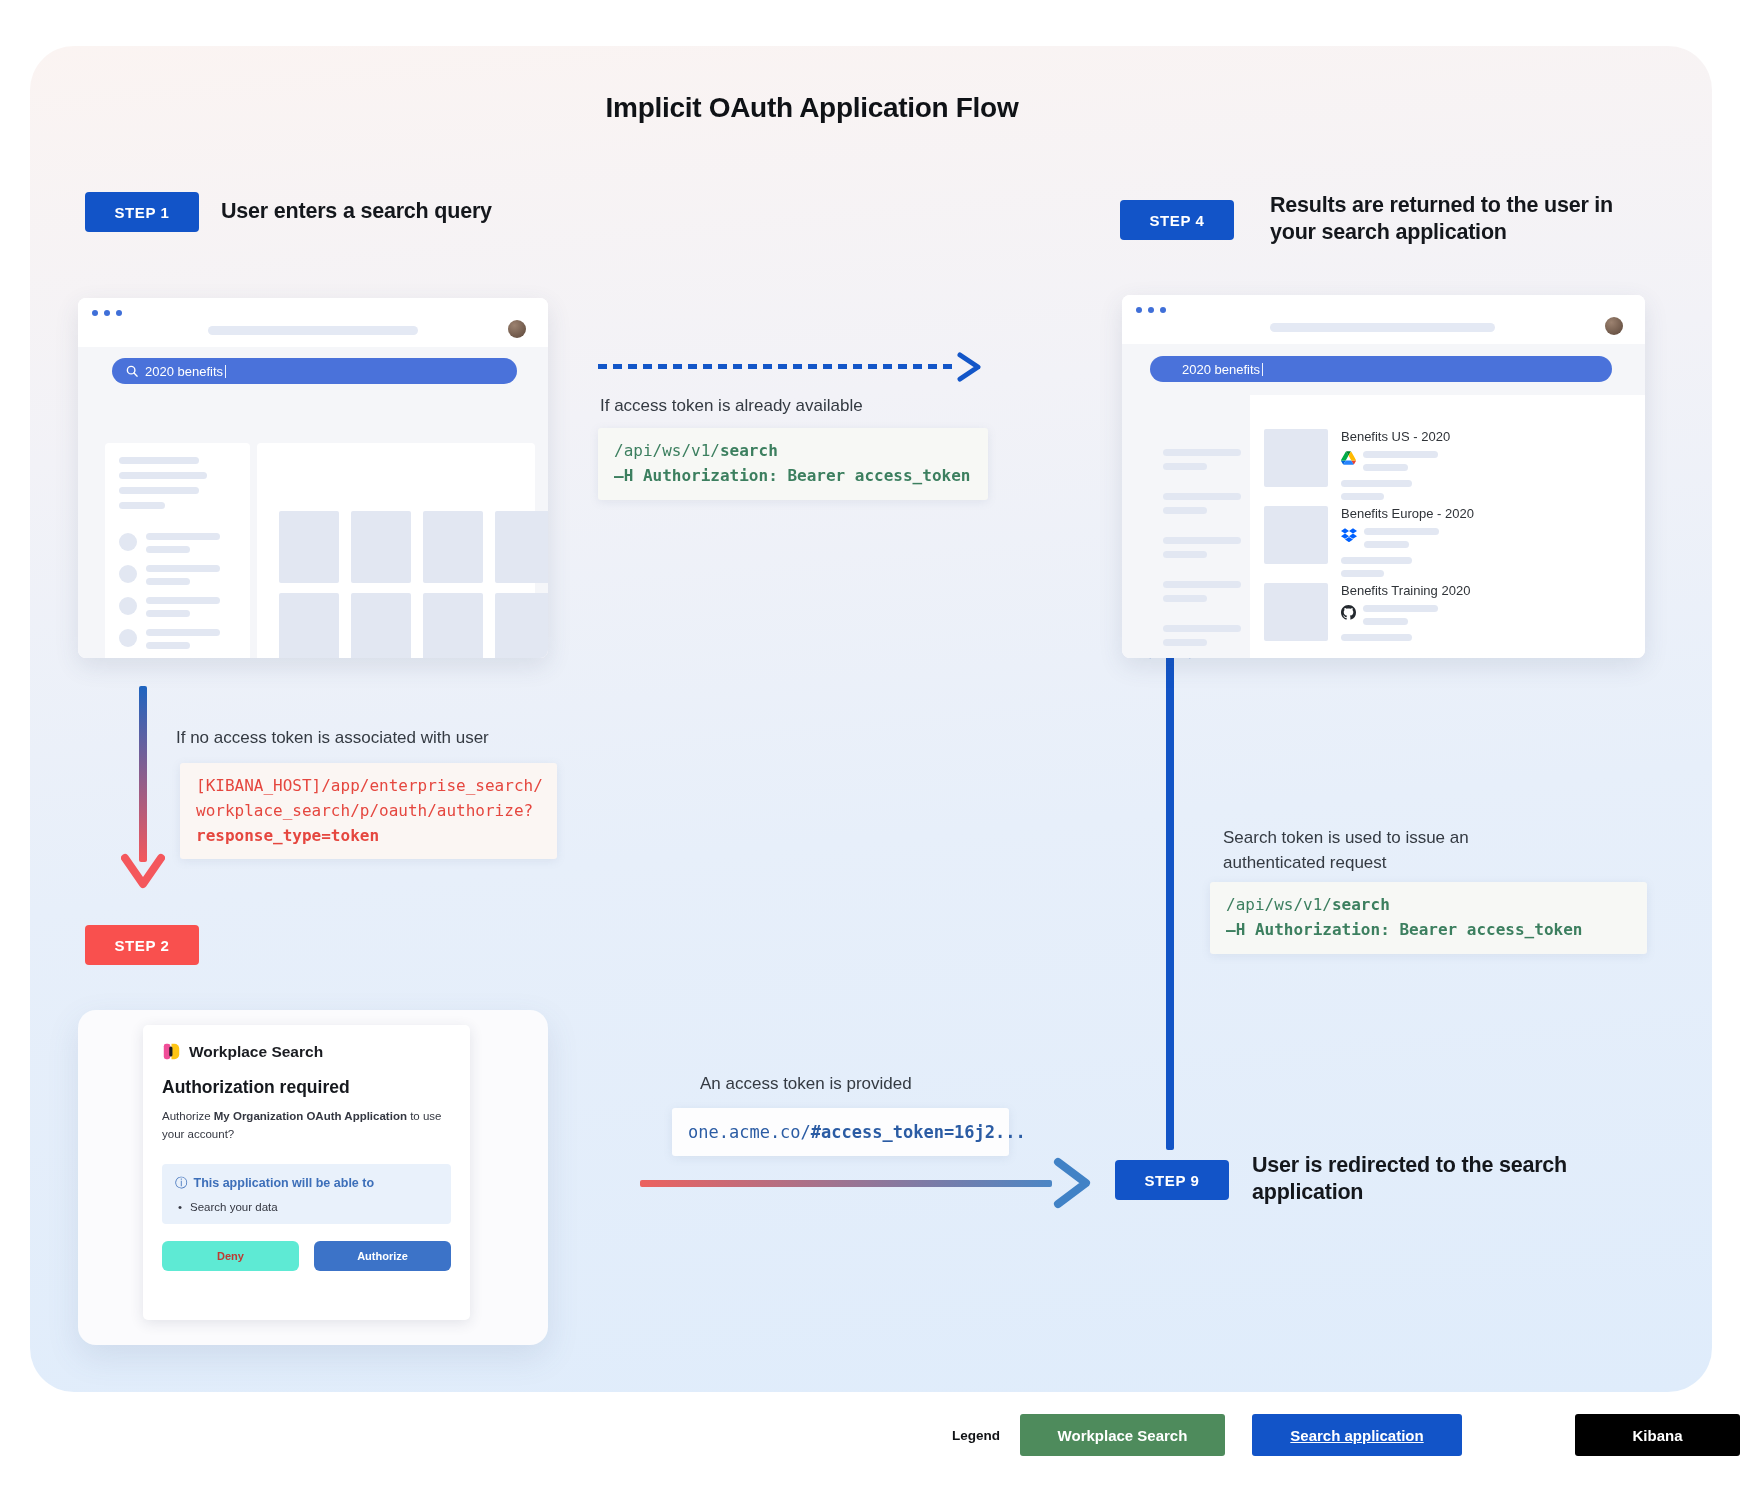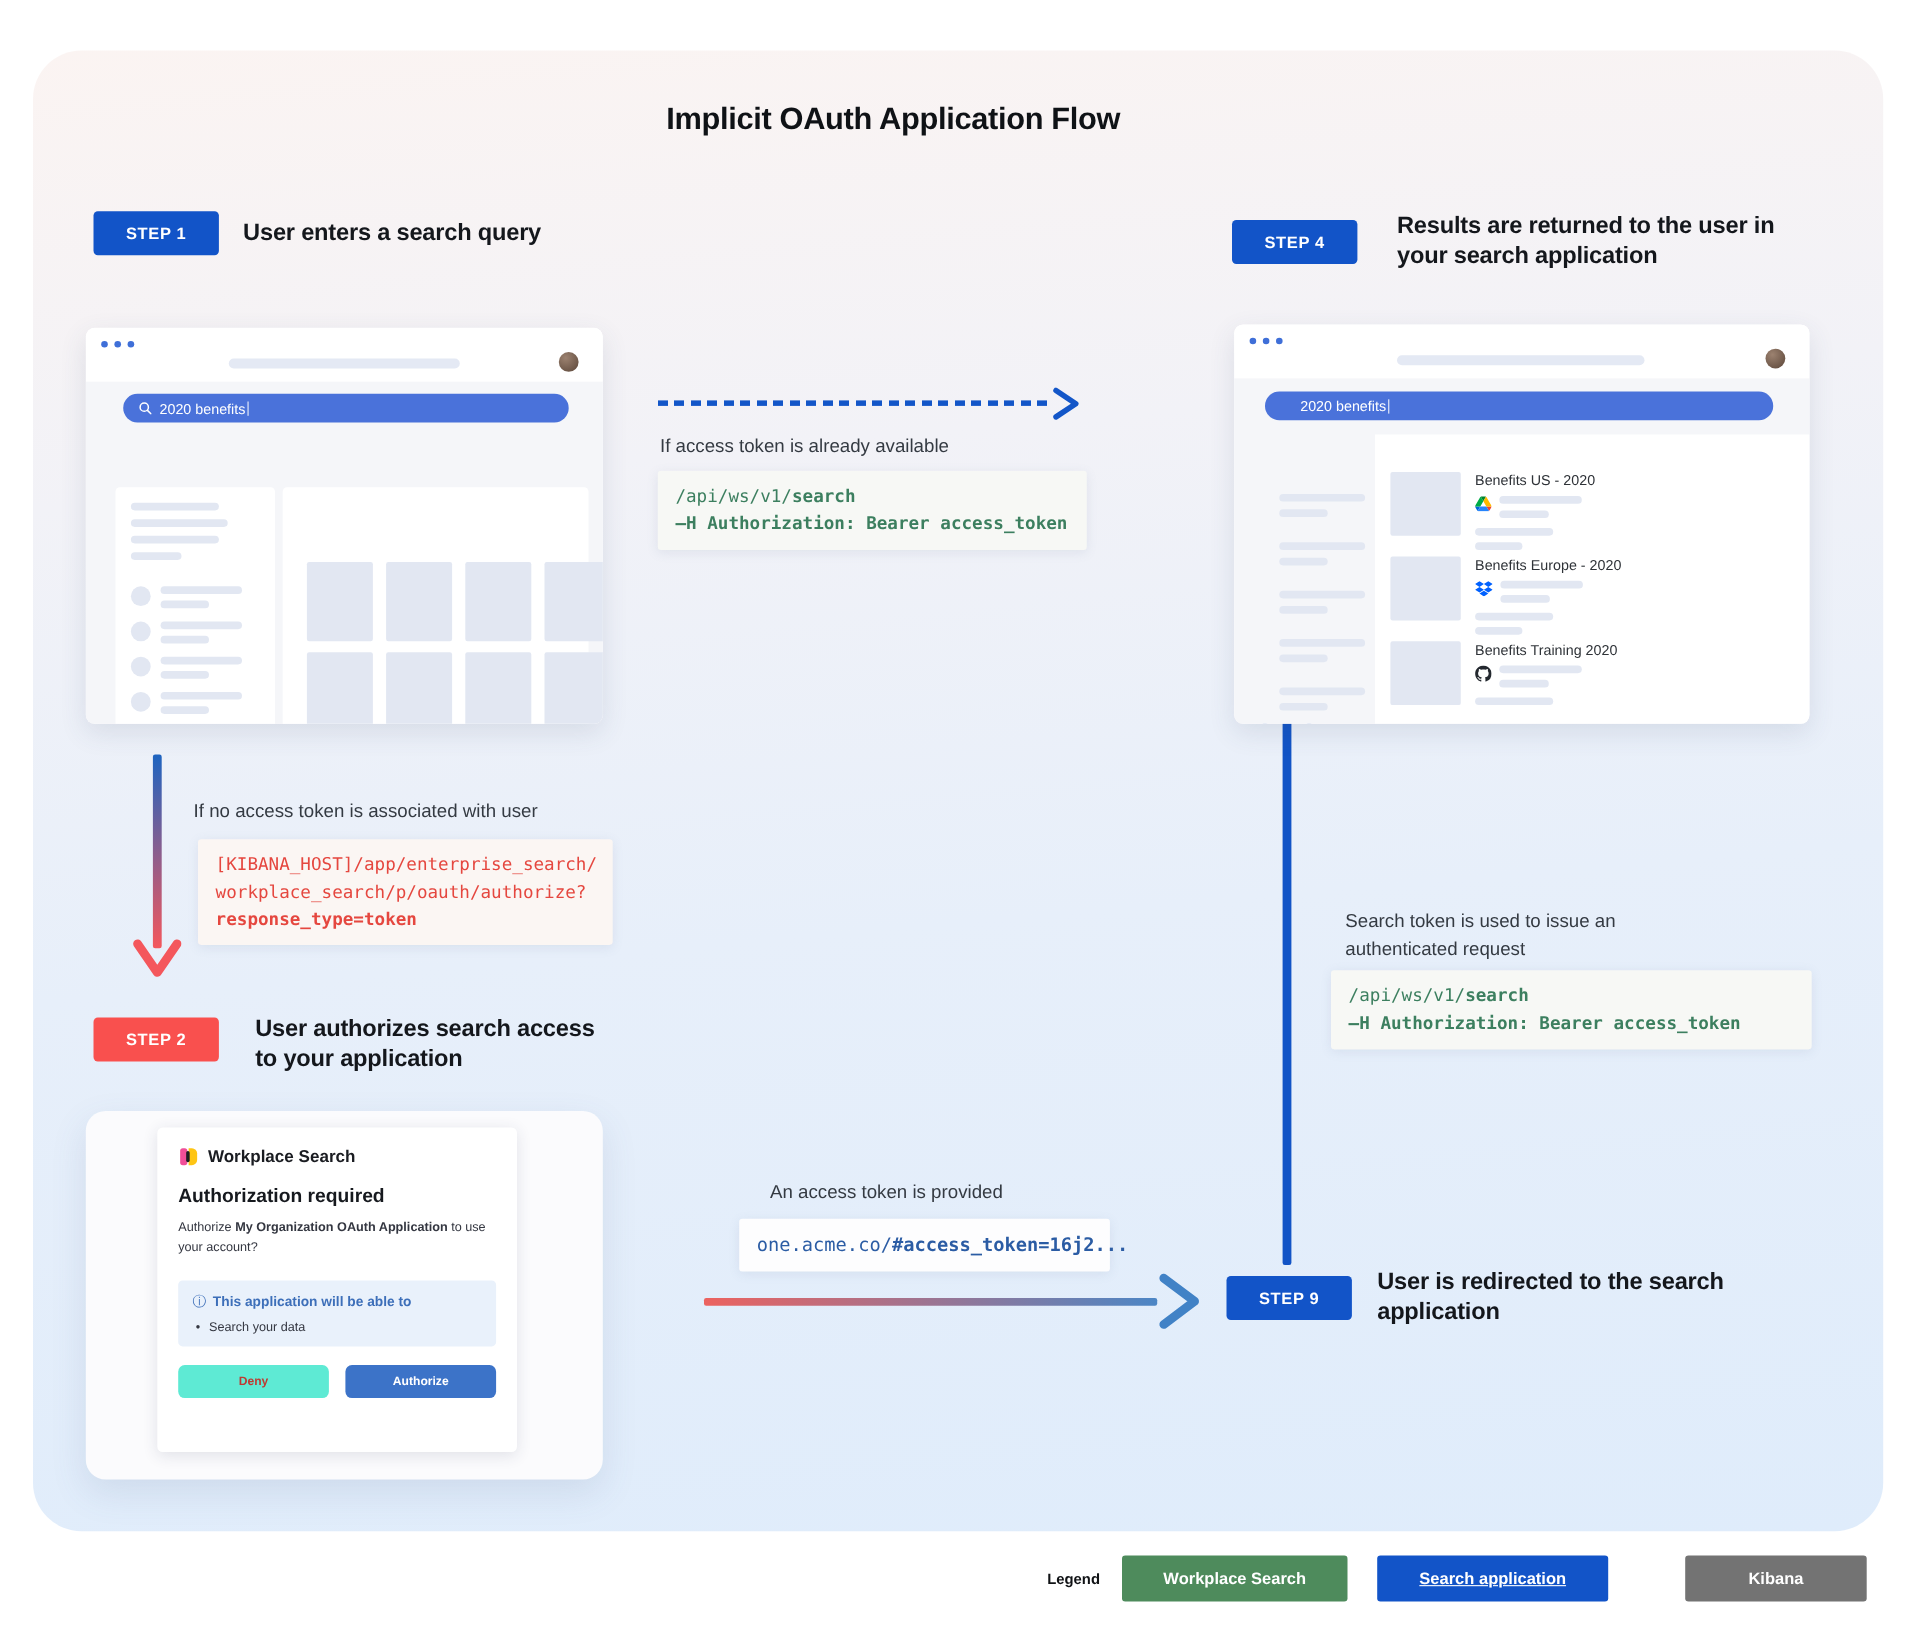--- a/index.html
+++ b/index.html
@@ -162,21 +162,20 @@
   <div class="abs note" style="left:176px;top:728px;">If no access token is associated with user</div>
   <div class="abs code red" style="left:180px;top:763px;width:345px;">
     <div>[KIBANA_HOST]/app/enterprise_search/</div>
     <div>workplace_search/p/oauth/authorize?</div>
     <div><b>response_type=token</b></div>
   </div>
 
   <div class="abs step-badge red" style="left:85px;top:925px;">
     <span>STEP 2</span>
   </div>
-  <div class="abs h" style="left:232px;top:922px;width:330px;">User authorizes search access to your application</div>
 
   <div class="abs dlg-outer" style="left:78px;top:1010px;width:470px;height:335px;">
     <div class="dlg abs" style="left:65px;top:15px;width:327px;height:295px;">
       <div class="dlg-brand">
         <svg width="19" height="19" viewBox="0 0 32 32">
           <rect x="3" y="3" width="11" height="26" rx="4" fill="#f04e98"></rect>
           <path d="M16 3h5a8 8 0 0 1 8 8v10a8 8 0 0 1-8 8h-5z" fill="#fec514"></path>
           <rect x="12.2" y="7.5" width="5.4" height="17" rx="2.7" fill="#1c1e23"></rect>
         </svg>
         <span>Workplace Search</span>
@@ -316,15 +315,15 @@
             <div class="ph" style="width:71px;margin-top:9px;"></div>
           </div>
         </div>
       </div>
     </div>
   </div>
 
   <div class="abs legend-label" style="left:952px;top:1428px;">Legend</div>
   <div class="abs legend-pill" style="left: 1020px; top: 1414px; width: 205px; background: rgb(78, 139, 92);">Workplace Search</div>
   <div class="abs legend-pill" style="left: 1252px; top: 1414px; width: 210px; background: rgb(18, 84, 200); text-decoration: underline;">Search application</div>
-  <div class="abs legend-pill" style="left: 1532px; top: 1414px; width: 165px; background: #737373;">Kibana</div>
+  <div class="abs legend-pill" style="left: 1575px; top: 1414px; width: 165px; background: #000000;">Kibana</div>
 
 </div>
 
 </body></html>

